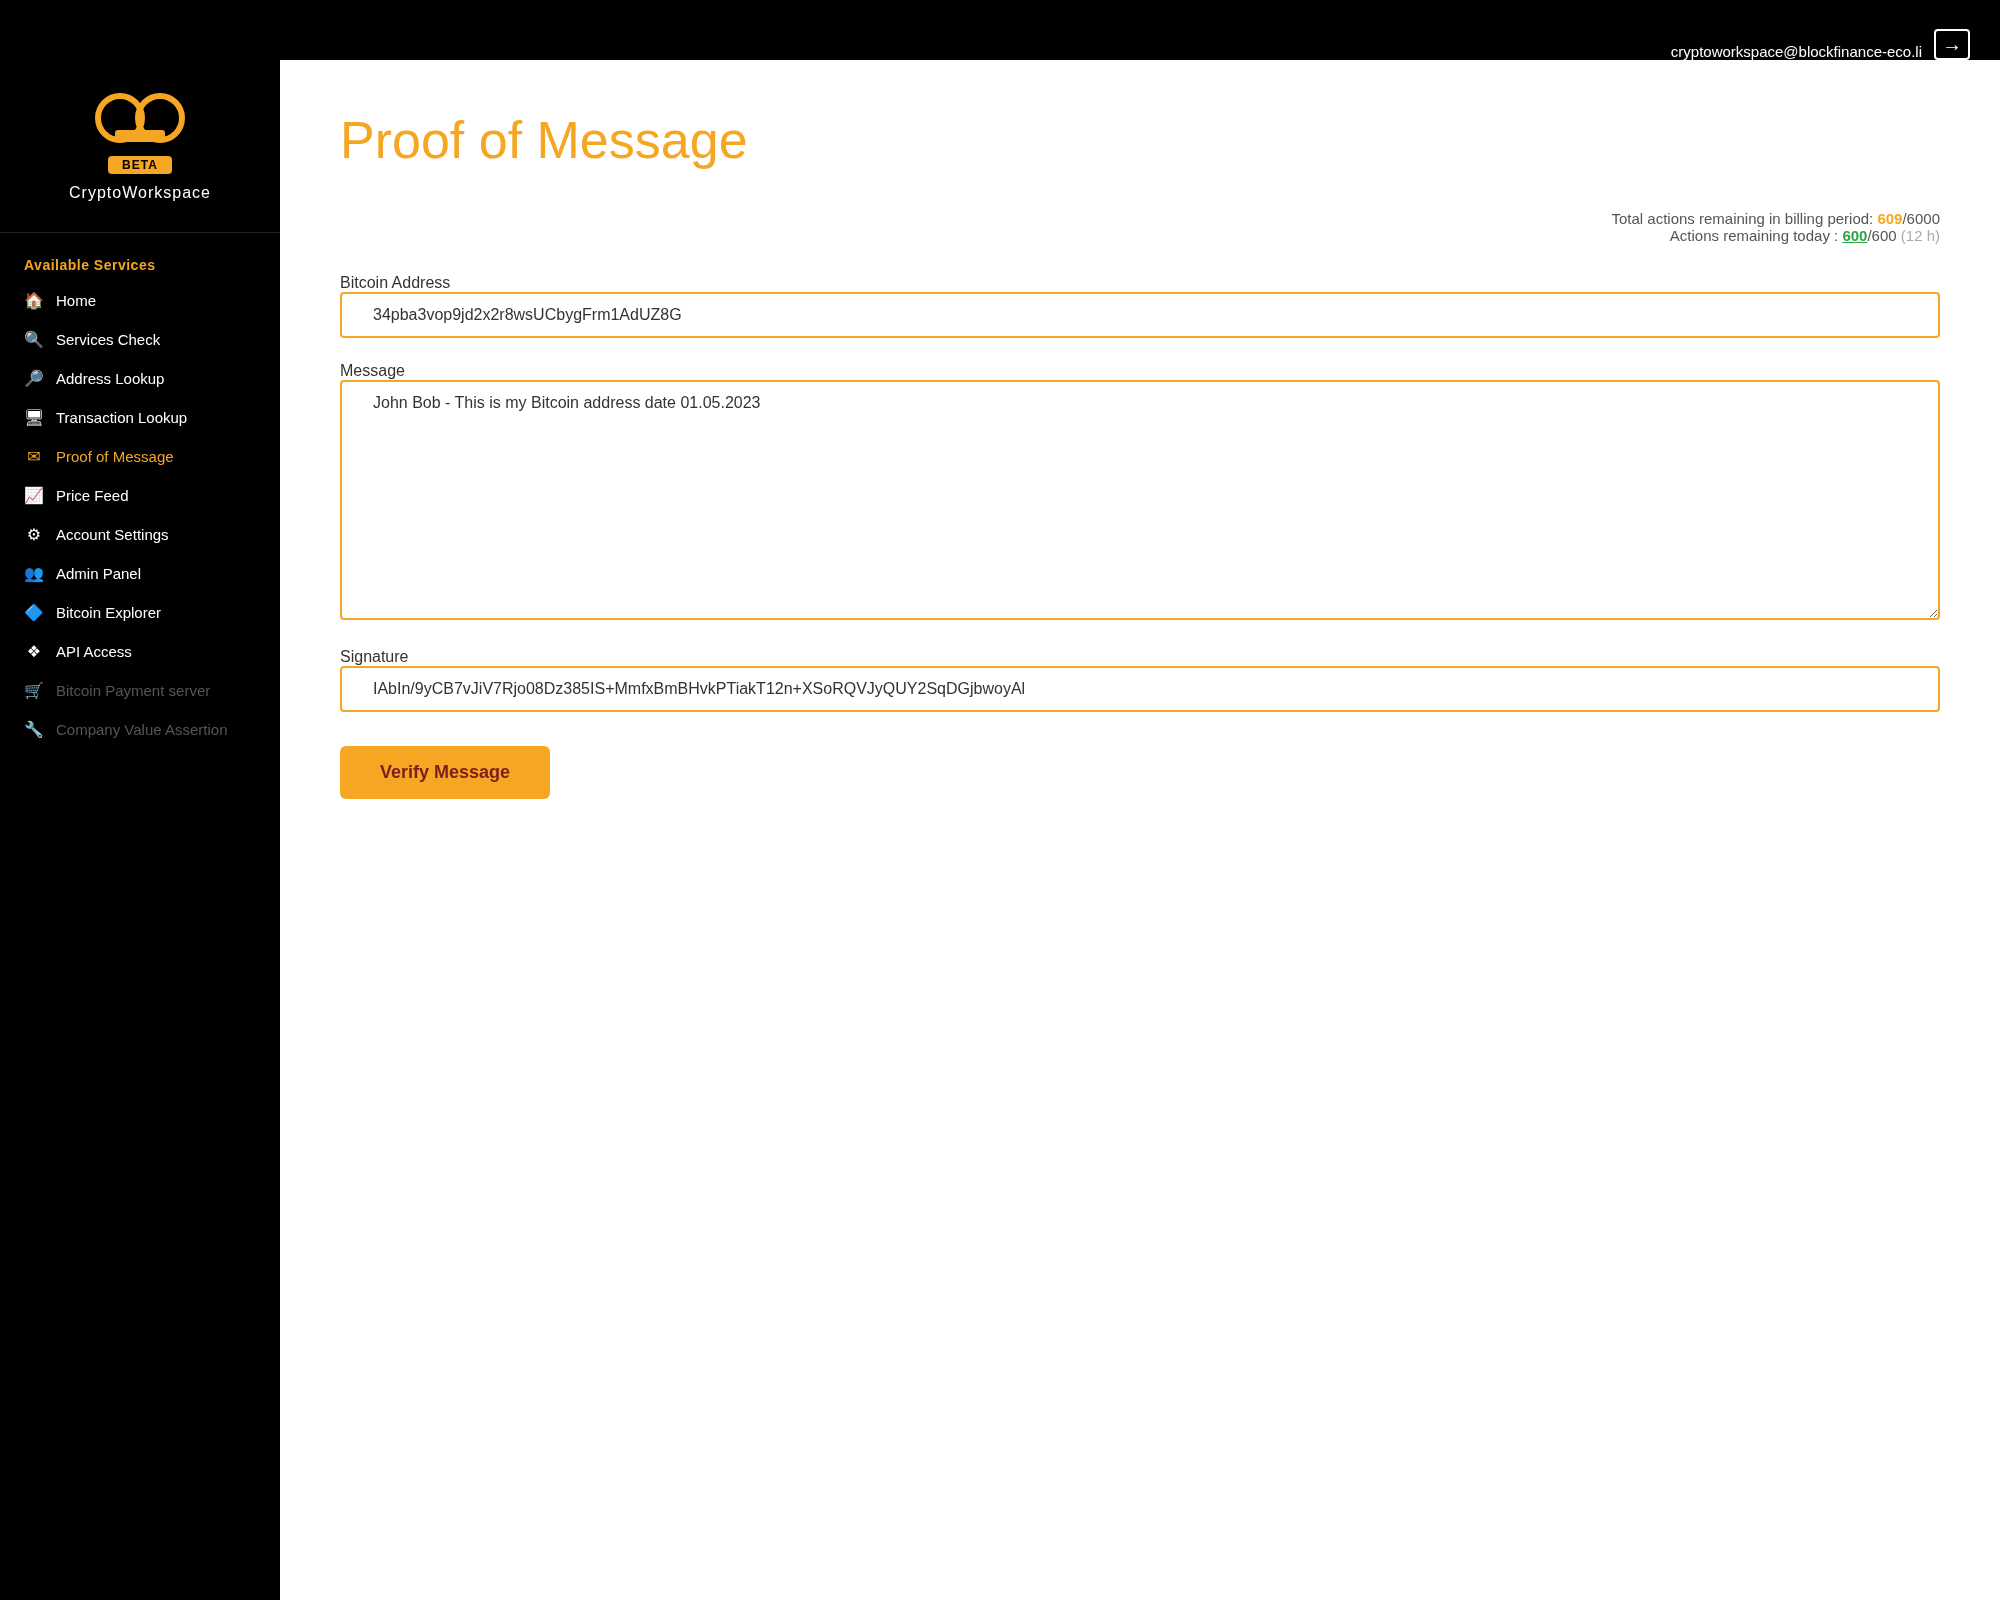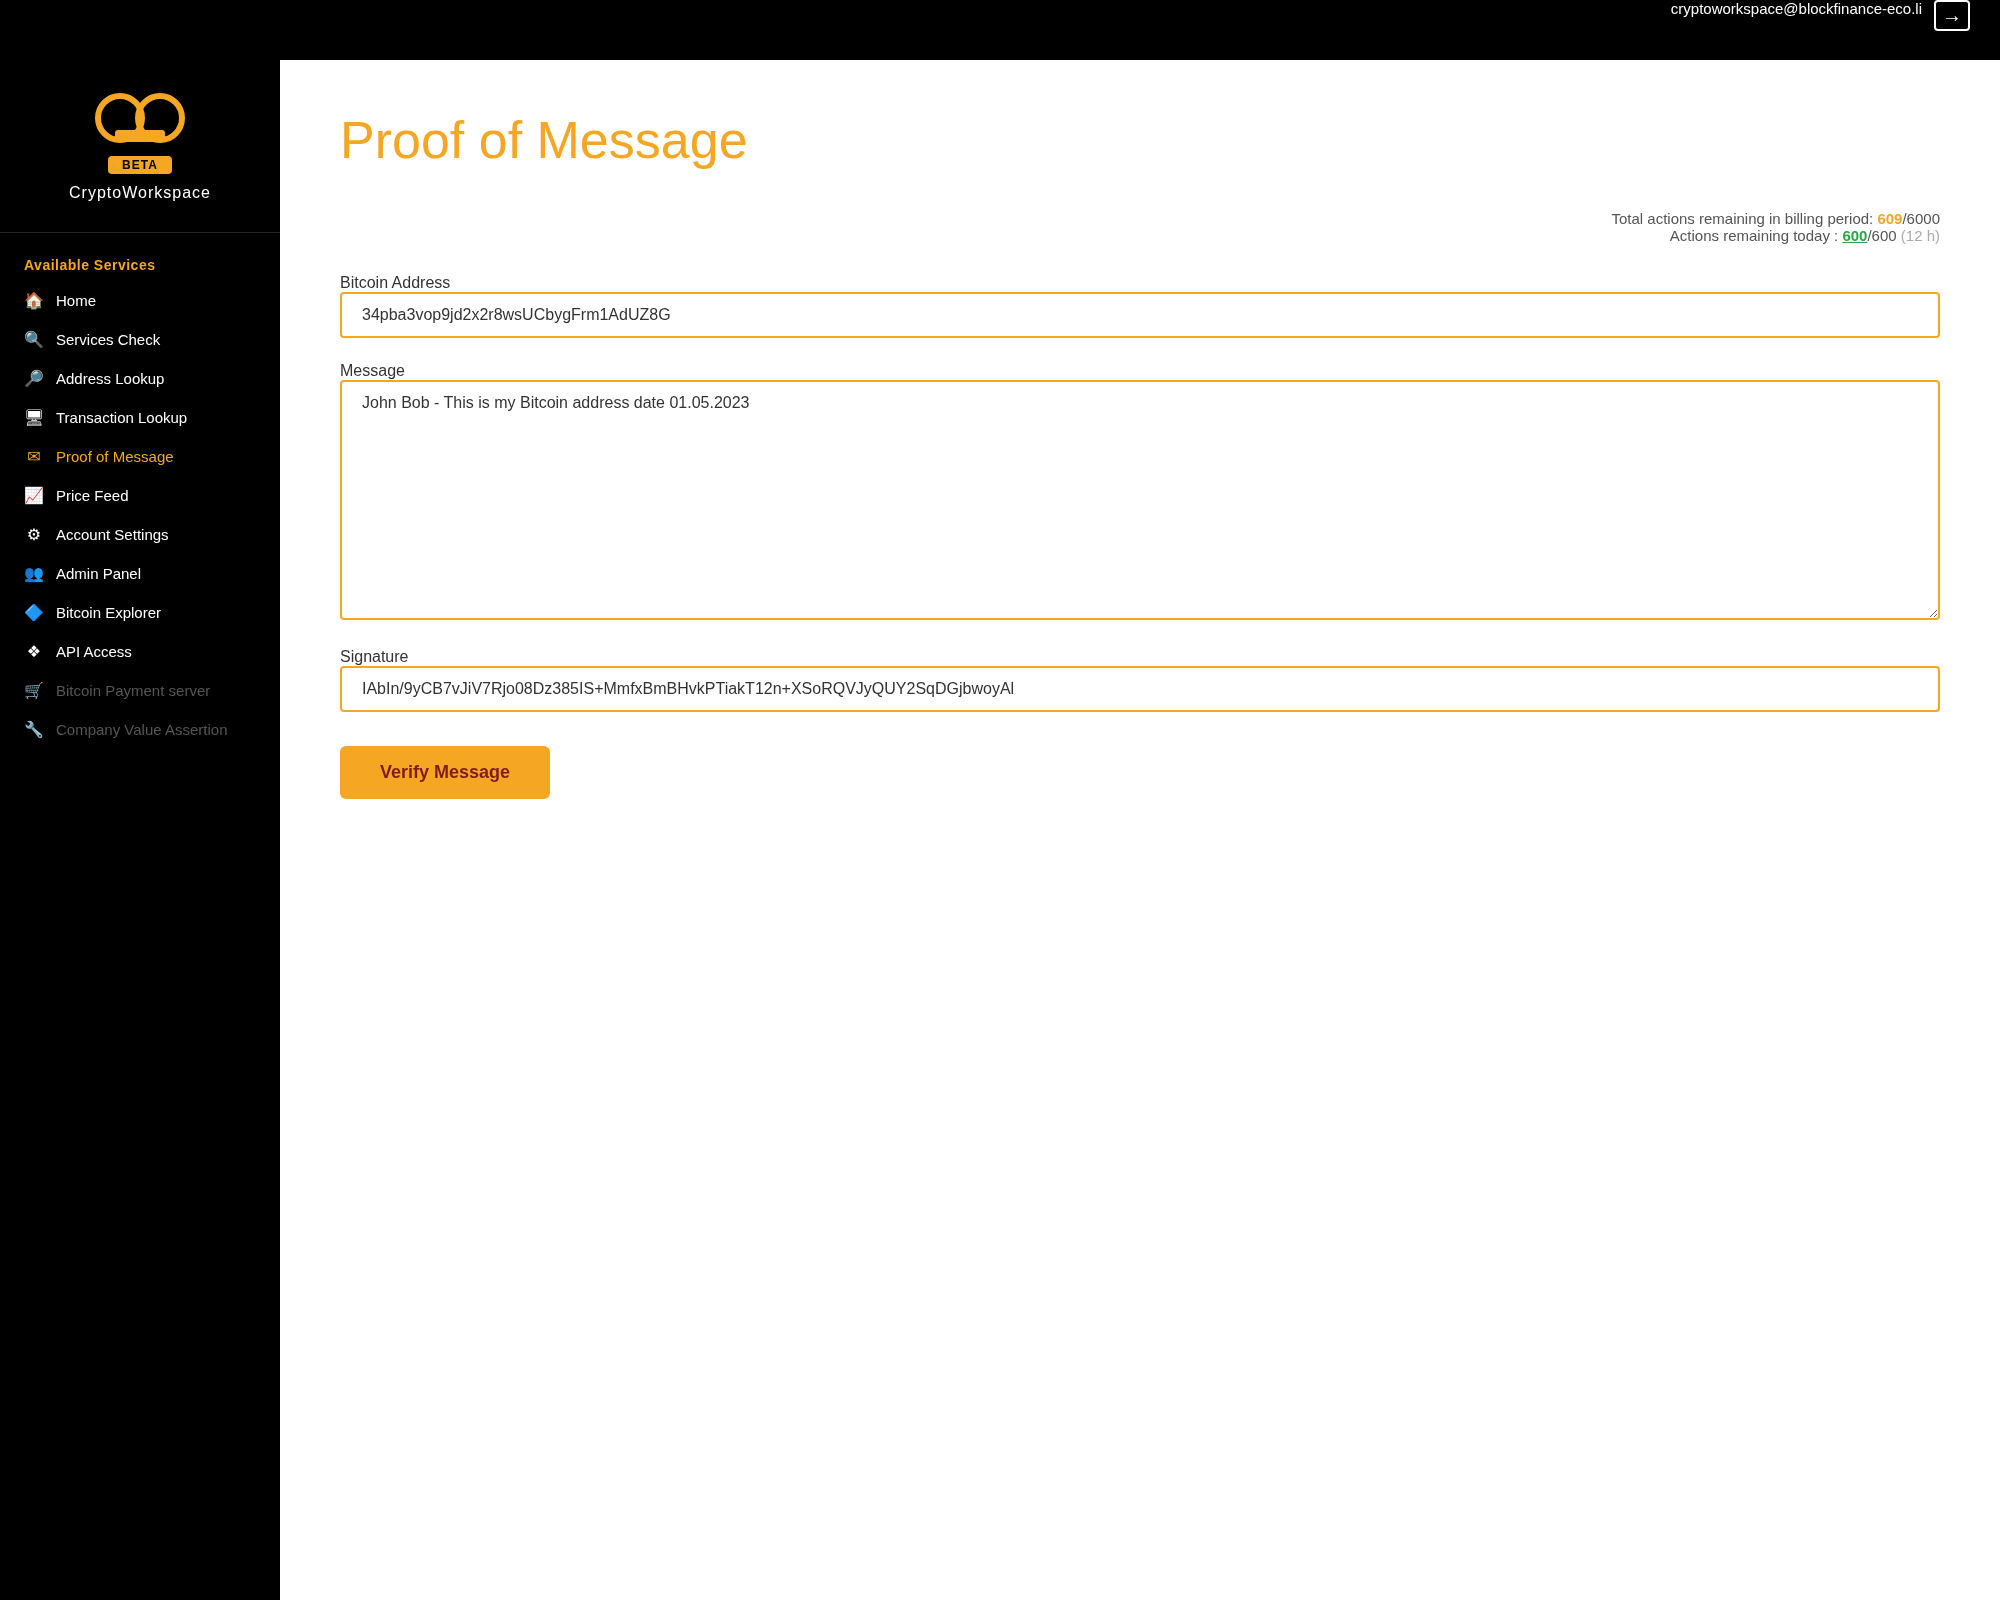--- a/index.html
+++ b/index.html
@@ -3,21 +3,21 @@
   <meta charset="utf-8">
   <style>
     * { box-sizing: border-box; margin: 0; padding: 0; }
     body { font-family: 'Segoe UI', Arial, sans-serif; background: #fff; display: flex; flex-direction: column; min-height: 100vh; }
 
     
     .topbar {
       background: #000;
       height: 60px;
       display: flex;
-      align-items: flex-start;
+      align-items: flex-end;
       justify-content: flex-end;
       padding: 0 30px;
       gap: 12px;
     }
     .topbar-email {
       color: #fff;
       font-size: 15px;
     }
     .topbar-logout {
       color: #fff;
@@ -127,21 +127,21 @@
 
     .field-label {
       font-size: 16px;
       color: #333;
       margin-bottom: 8px;
     }
     .field-input {
       width: 100%;
       border: 2px solid #f5a623;
       border-radius: 4px;
-      padding: 12px 20px;
+      padding: 12px 31px;
       font-size: 16px;
       color: #333;
       outline: none;
       margin-bottom: 24px;
       font-family: inherit;
     }
     textarea.field-input {
       resize: vertical;
       height: 240px;
     }

